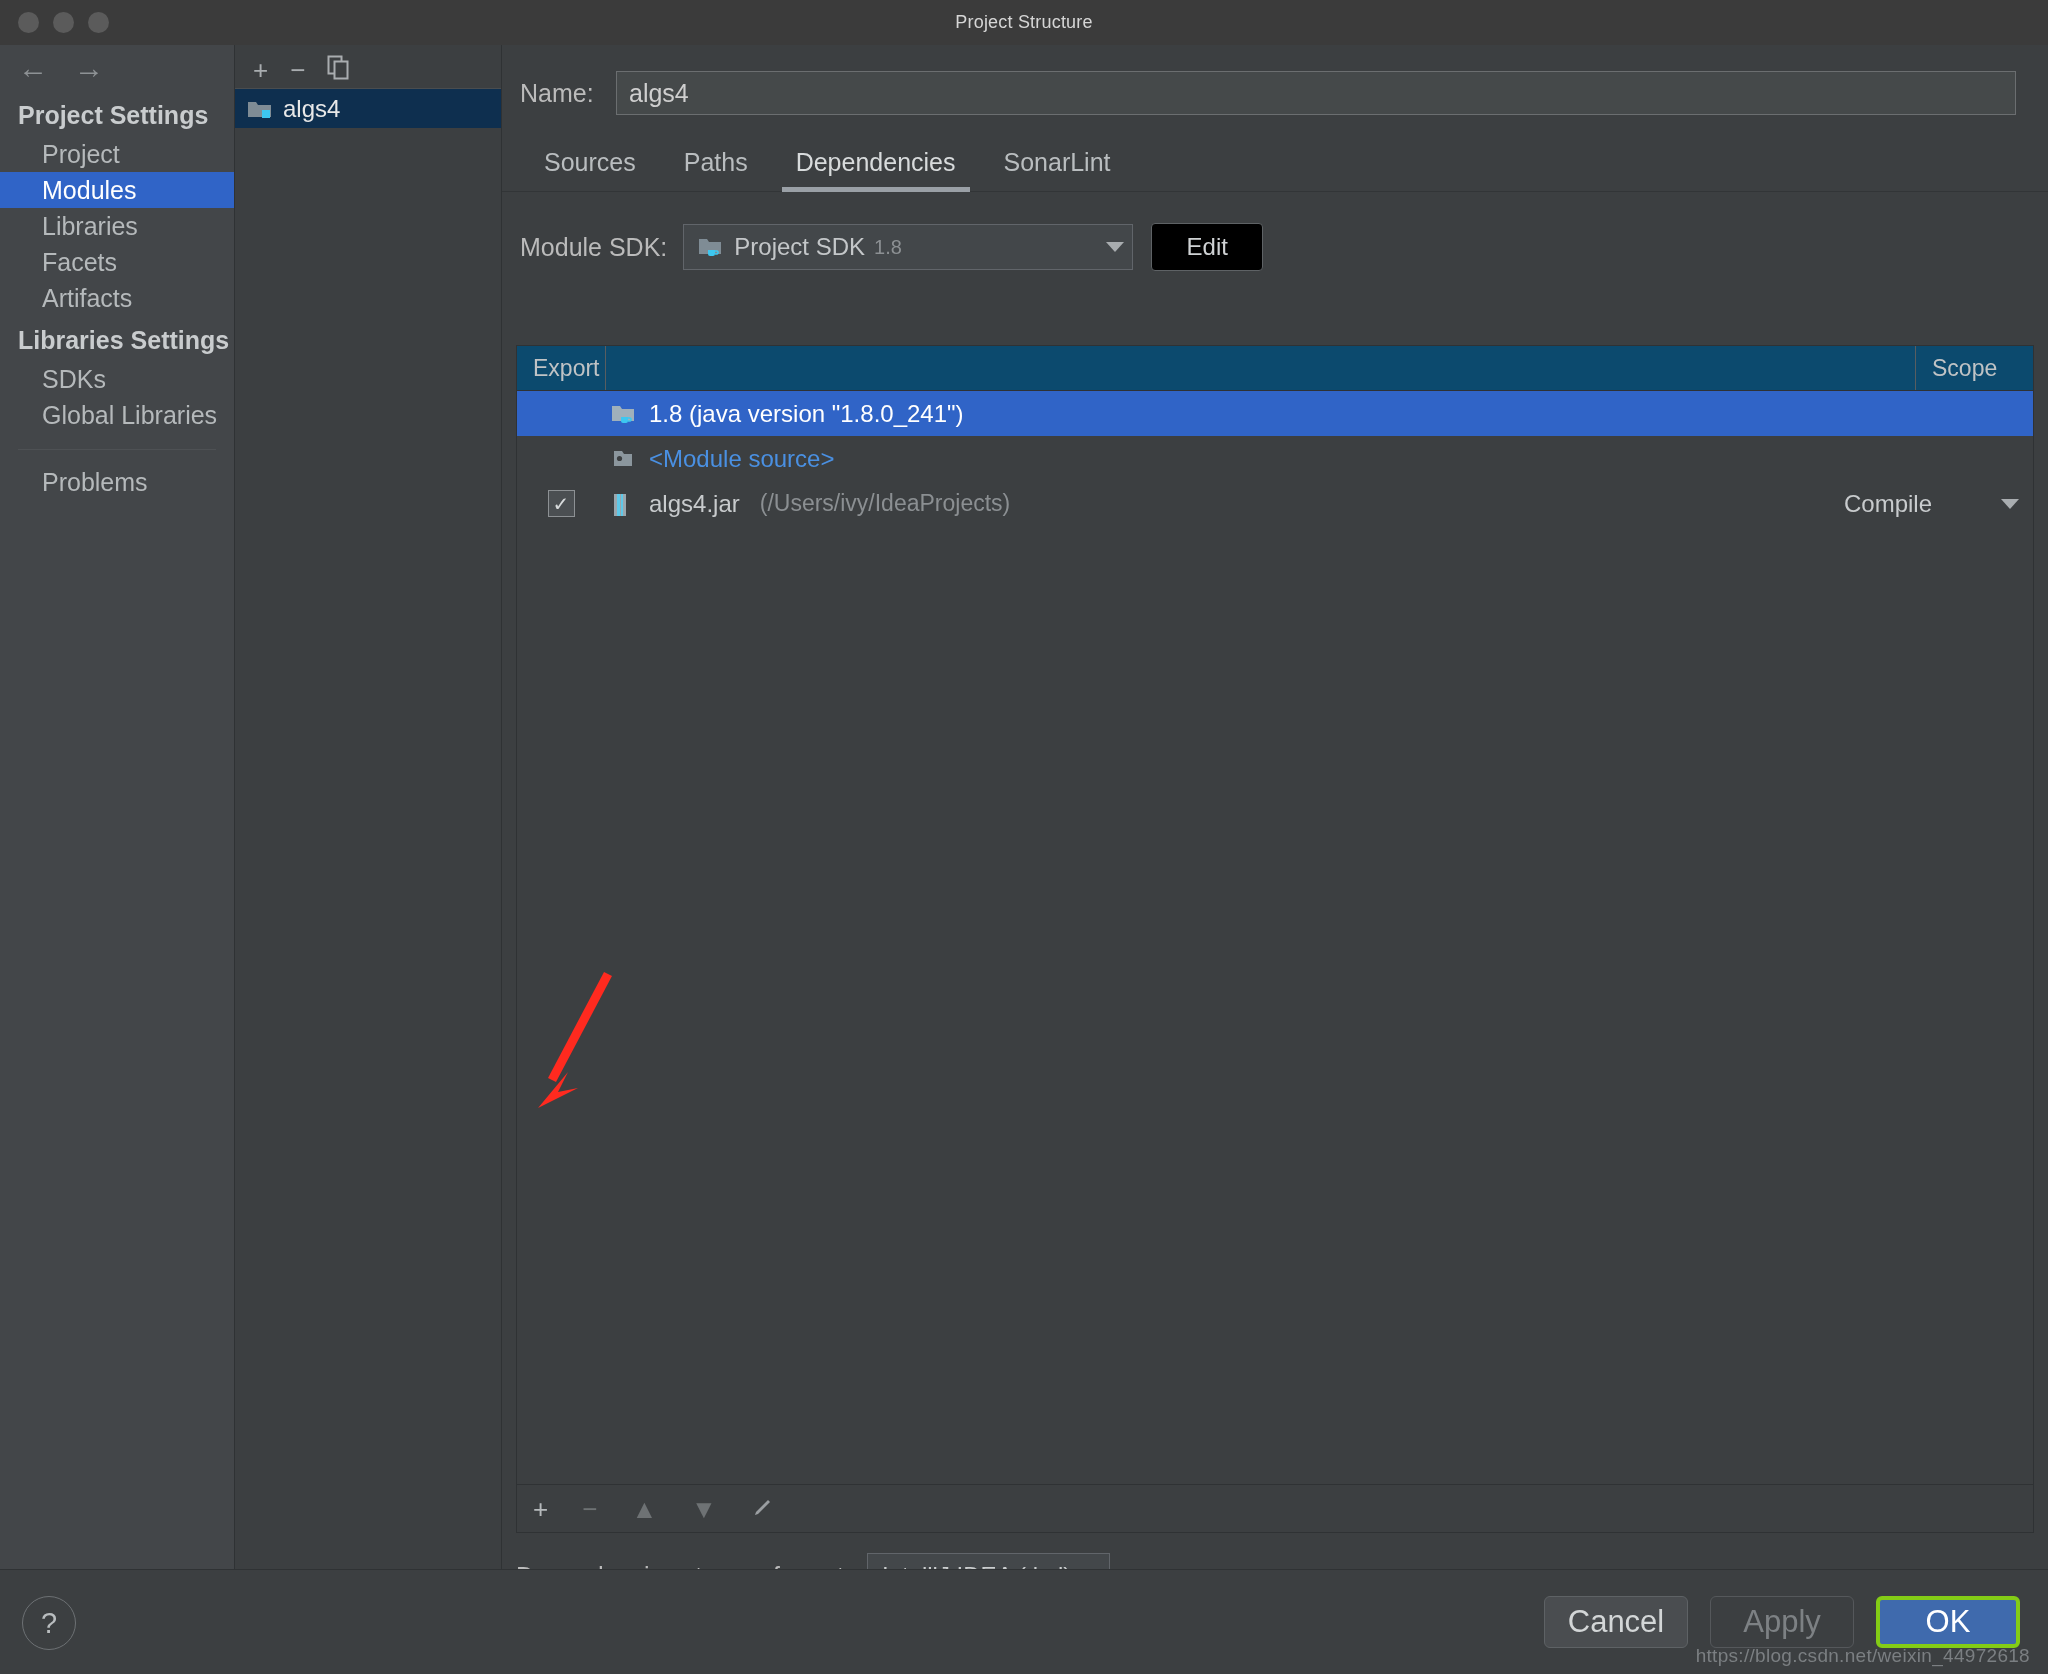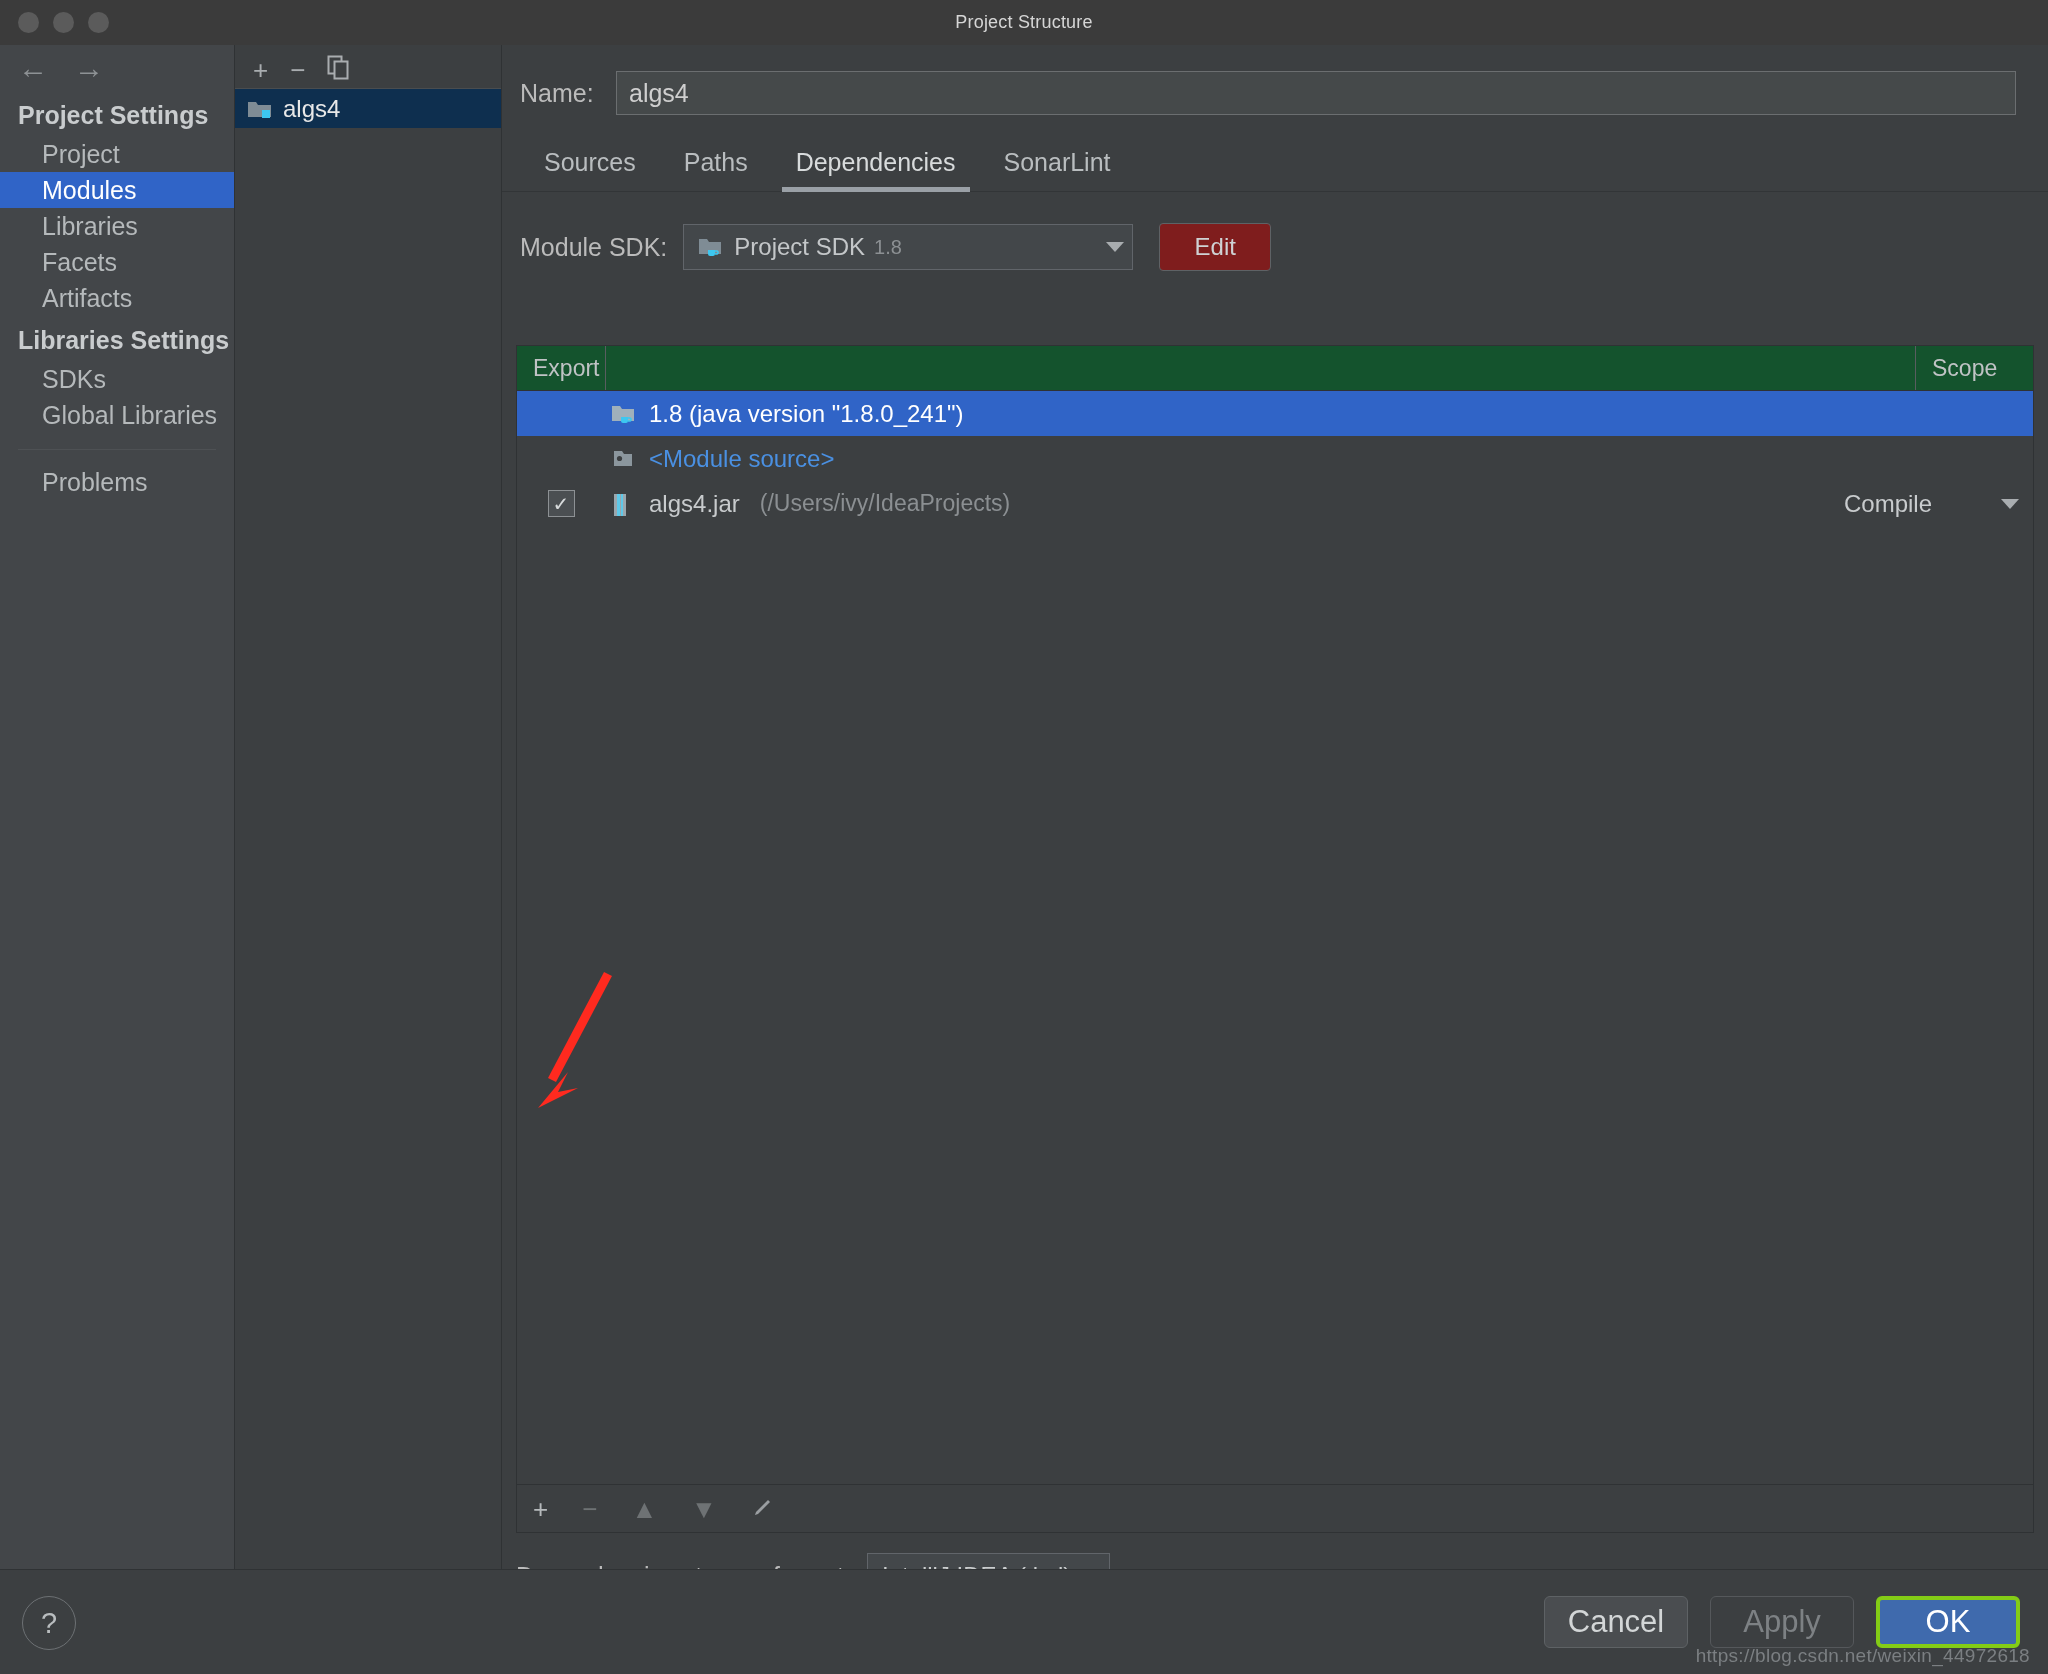--- a/index.html
+++ b/index.html
@@ -81,30 +81,30 @@
   .sdkrow{display:flex;align-items:center;height:54px;padding-left:18px;margin-top:28px;}
   .sdklabel{font-size:25px;color:#bbbbbb;}
   .sdkcombo{
     margin-left:16px;width:450px;height:46px;background:#43474a;border:1px solid #61656a;
     display:flex;align-items:center;padding:0 8px 0 14px;box-sizing:border-box;position:relative;
   }
   .sdkcombo .label{font-size:24px;color:#c4c7c9;margin-left:10px;}
   .sdkcombo .ver{font-size:20px;color:#8c9093;margin-left:9px;}
   .caret{margin-left:auto;width:0;height:0;border-left:9px solid transparent;border-right:9px solid transparent;border-top:10px solid #a9adb0;}
   .editbtn{
-    margin-left:26px;width:110px;height:46px;background:#7f1d1d;border:1px solid #5e6265;border-radius:4px;
+    margin-left:18px;width:110px;height:46px;background:#000000;border:1px solid #5e6265;border-radius:4px;
     display:flex;align-items:center;justify-content:center;font-size:24px;color:#cfd2d4;
   }
 
   
   .table{
     position:absolute;left:14px;top:300px;width:1518px;height:1140px;
     background:#3c3f41;border:1px solid #2f3234;box-sizing:border-box;
   }
-  .thead{display:flex;height:44px;background:#14532d;border-bottom:1px solid #2f3234;align-items:center;}
+  .thead{display:flex;height:44px;background:#0c4a6e;border-bottom:1px solid #2f3234;align-items:center;}
   .th-export{width:88px;font-size:23px;color:#c0c3c5;padding-left:16px;box-sizing:border-box;}
   .th-mid{flex:1;border-left:1px solid #595d60;height:100%;}
   .th-scope{width:118px;border-left:1px solid #595d60;height:100%;display:flex;align-items:center;padding-left:16px;
             font-size:23px;color:#c0c3c5;box-sizing:border-box;}
   .trow{display:flex;align-items:center;height:45px;}
   .trow.sel{background:#3064c7;}
   .cell-export{width:88px;display:flex;align-items:center;justify-content:center;}
   .cbox{width:25px;height:25px;border:1px solid #8d9194;background:#4b4f52;color:#d7dadb;font-size:20px;
         display:flex;align-items:center;justify-content:center;line-height:1;}
   .cell-name{flex:1;display:flex;align-items:center;gap:12px;padding-left:6px;}

